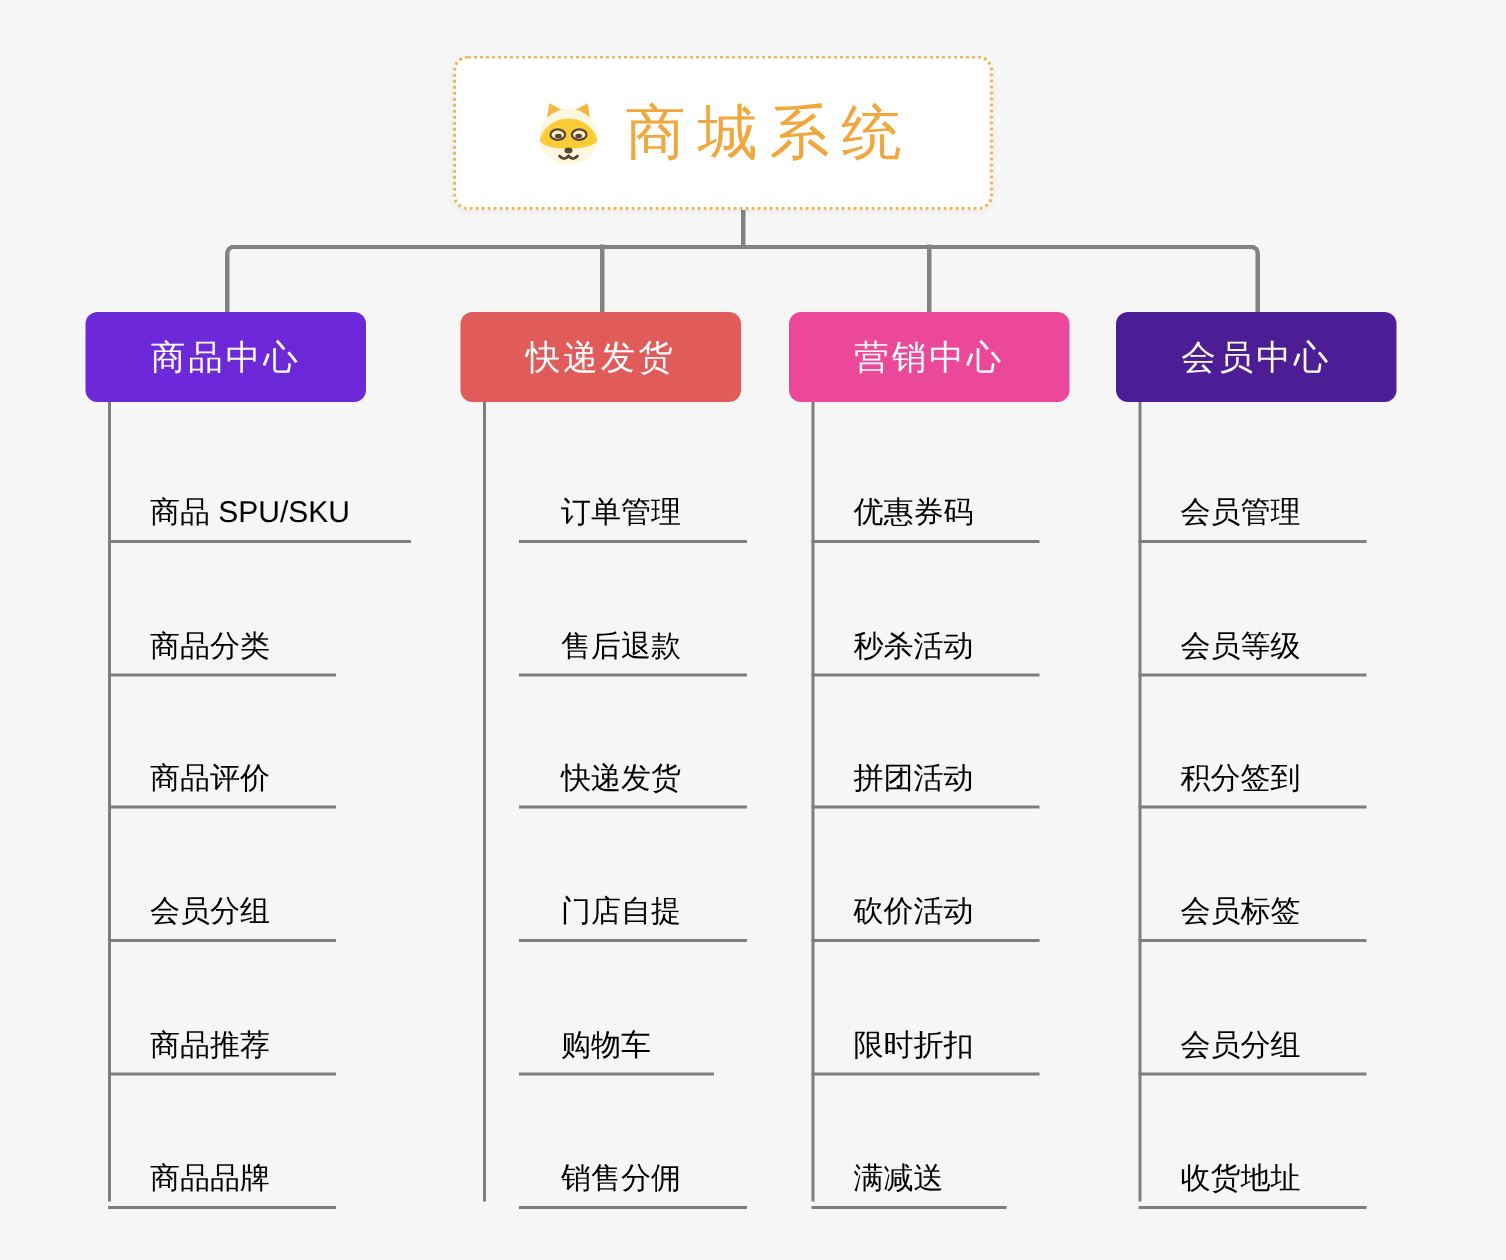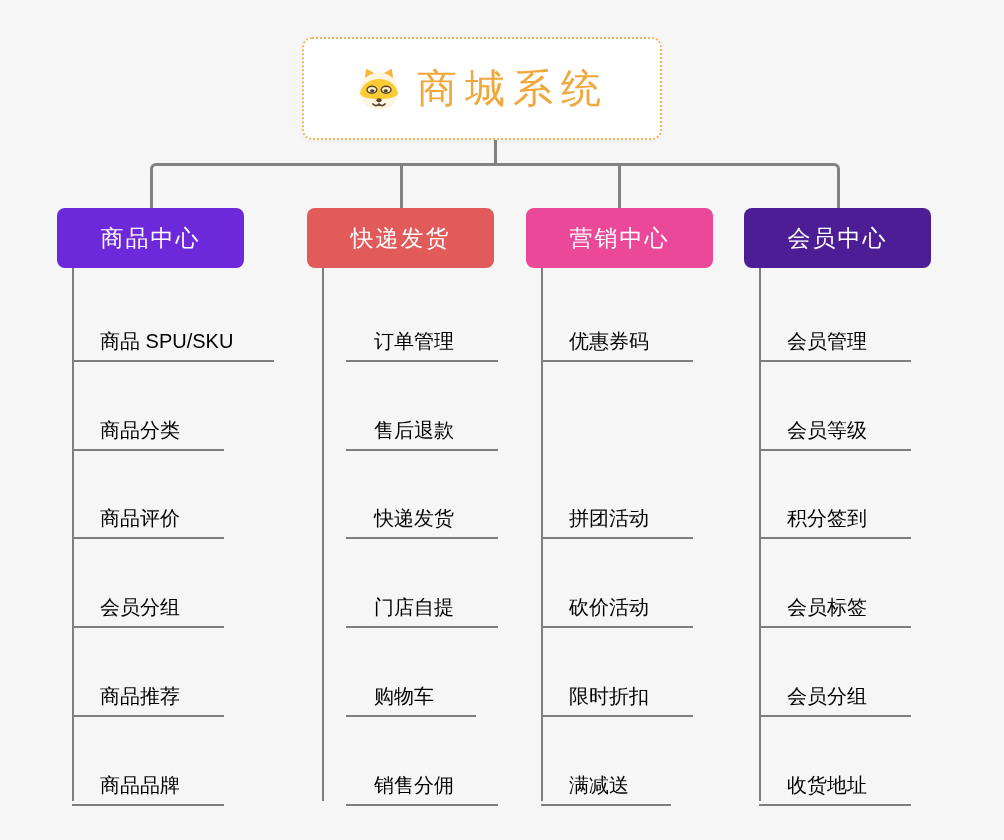--- a/index.html
+++ b/index.html
@@ -92,20 +92,21 @@
   <div class="leaf lx1 r1 w4">订单管理</div>
   <div class="leaf lx1 r2 w4">售后退款</div>
   <div class="leaf lx1 r3 w4">快递发货</div>
   <div class="leaf lx1 r4 w4">门店自提</div>
   <div class="leaf lx1 r5 w3">购物车</div>
   <div class="leaf lx1 r6 w4">销售分佣</div>
 
   <div class="branch-box b2">营销中心</div>
   <div class="trunk t2"></div>
   <div class="leaf lx2 r1 w4">优惠券码</div>
+  <div class="leaf lx2 r2 w4">秒杀活动</div>
   <div class="leaf lx2 r3 w4">拼团活动</div>
   <div class="leaf lx2 r4 w4">砍价活动</div>
   <div class="leaf lx2 r5 w4">限时折扣</div>
   <div class="leaf lx2 r6 w3">满减送</div>
 
   <div class="branch-box b3">会员中心</div>
   <div class="trunk t3"></div>
   <div class="leaf lx3 r1 w4">会员管理</div>
   <div class="leaf lx3 r2 w4">会员等级</div>
   <div class="leaf lx3 r3 w4">积分签到</div>

